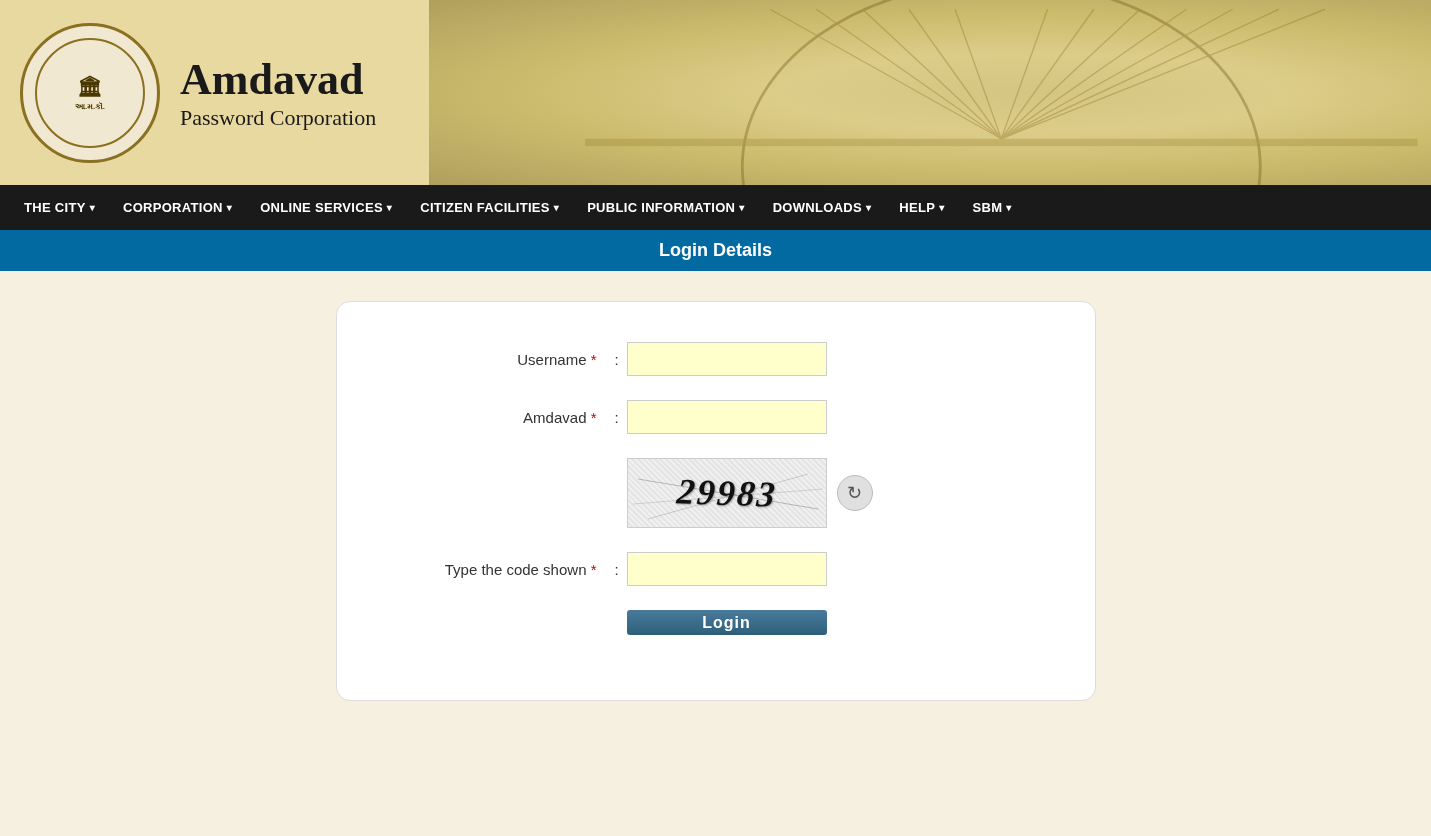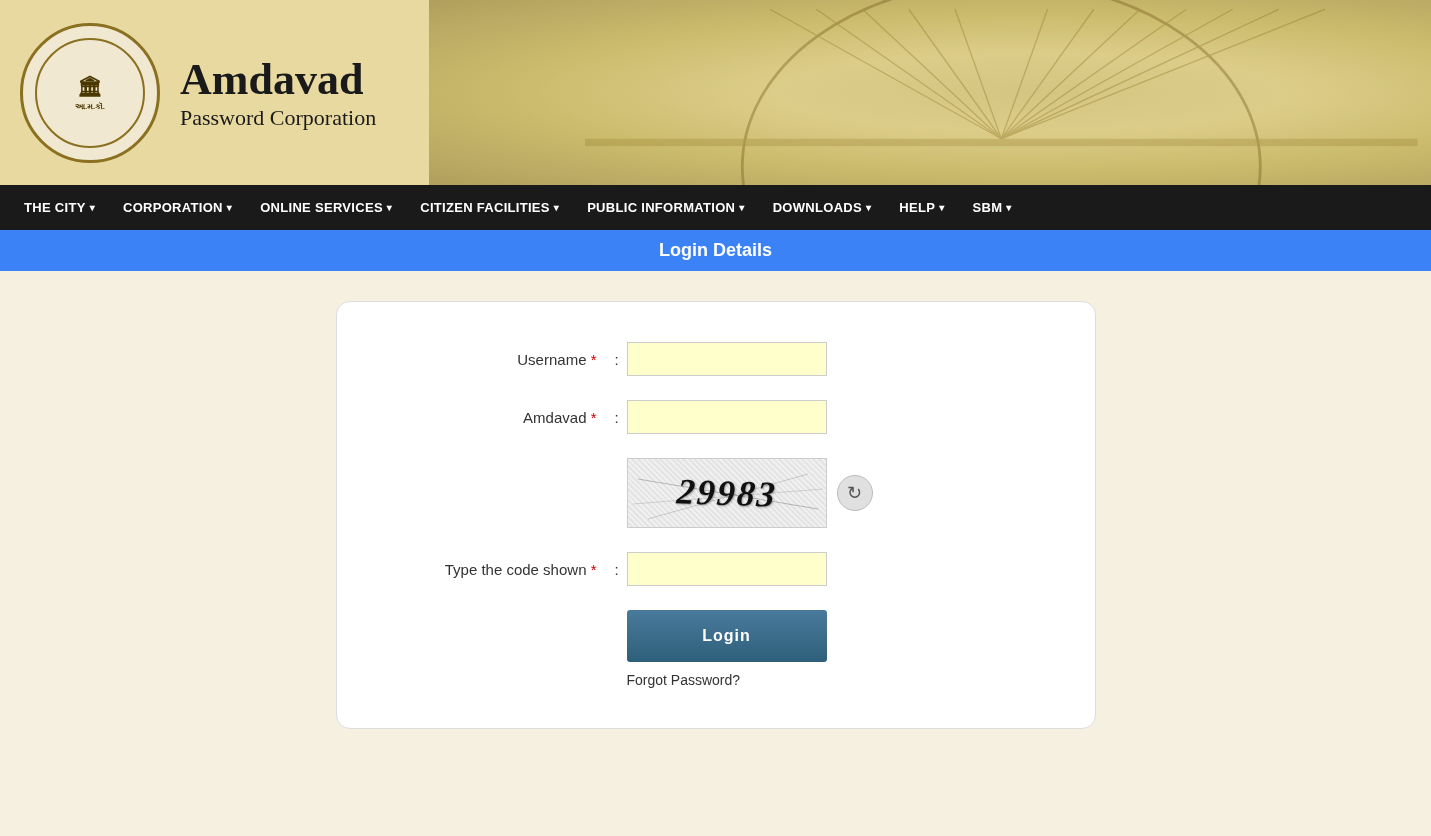--- a/index.html
+++ b/index.html
@@ -95,21 +95,21 @@
       text-transform: uppercase;
       letter-spacing: 0.3px;
     }
     .nav-item .arrow {
       font-size: 10px;
       margin-left: 4px;
     }
 
     
     .page-title-bar {
-      background-color: #3b82f6;
+      background-color: #0369a1;
       color: #ffffff;
       text-align: center;
       padding: 10px;
       font-size: 18px;
       font-weight: bold;
     }
 
     
     .content {
       background-color: #f5f0e0;
@@ -228,21 +228,21 @@
     
     .login-btn-row {
       display: flex;
       flex-direction: column;
       margin-left: 240px;
       gap: 10px;
     }
 
     .login-btn {
       width: 200px;
-      height: 52px;
+      height: 25px;
       background: linear-gradient(to bottom, #4a7a9b, #2e5f7a);
       color: #ffffff;
       font-size: 16px;
       font-weight: bold;
       border: none;
       border-radius: 3px;
       cursor: pointer;
       letter-spacing: 1px;
     }
 
@@ -385,17 +385,16 @@
       <div class="form-label">
         <span>Type the code shown</span>
         <span class="required">*</span>
       </div>
       <div class="form-colon">:</div>
       <input class="form-input" type="text" value="" style="">
     </div>
 
     <div class="login-btn-row">
       <button class="login-btn">Login</button>
-      <span class="forgot-password">Forgot Password?</span>
     </div>
 
   </div>
 </div>
 
 </body></html>

